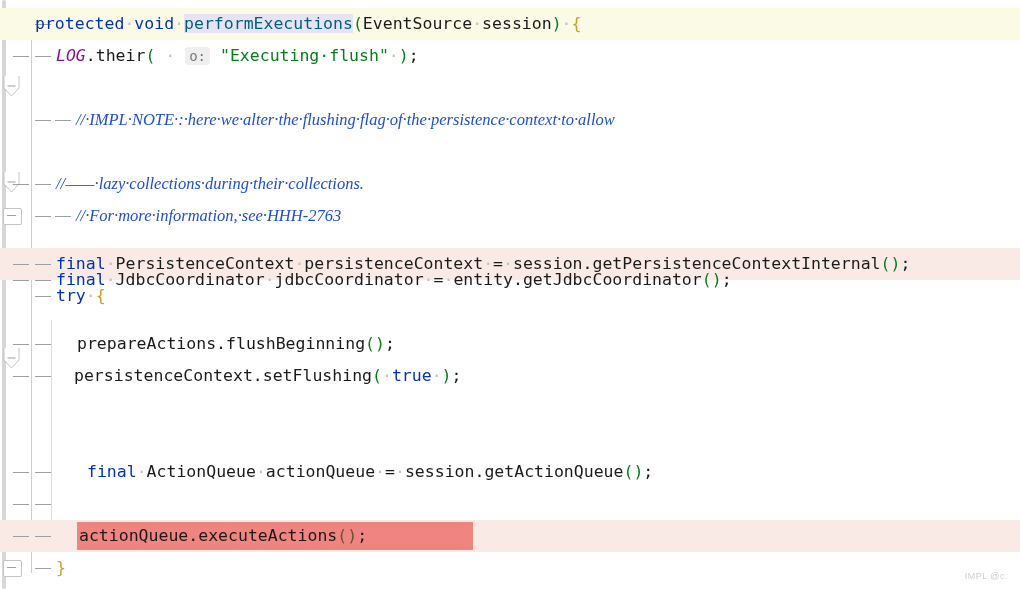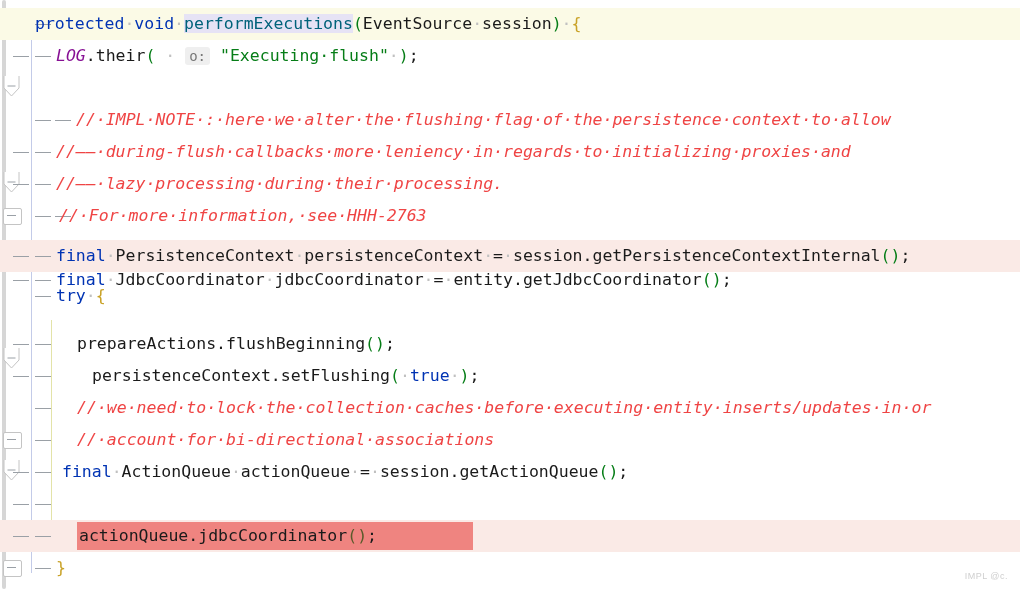--- a/index.html
+++ b/index.html
@@ -56,21 +56,21 @@
   }
   
   .kw{color:#0033b3;}
   .type{color:#1a1a1a;}
   .plain{color:#1a1a1a;}
   .method-decl{color:#00627a;background:#e6e3f5;}
   .static-fld{color:#871094;font-style:italic;}
   .str{color:#067d17;}
   .paren{color:#067d17;}
   .brace{color:#c9a227;}
-  .comment{color:#ef4444;font-style:italic;}
+  .comment{color:#1d4ed8;font-style:italic;font-family:Liberation Serif, serif;}
   .hint{
     color:#777777;background:#efefef;border-radius:3px;padding:1px 4px;font-size:14px;
   }
   .dot{color:#c0c0c0;}
   
   .watermark{
     position:absolute;right:12px;bottom:8px;font-family:"Liberation Sans",sans-serif;
     font-size:9px;color:#cfcfcf;letter-spacing:.5px;
   }
 </style>
@@ -111,40 +111,35 @@
       <svg width="17" height="24" viewBox="0 0 17 24">
         <path d="M1 0 L1 12 L8.5 20 L16 12 L16 0" fill="#ffffff" stroke="#c4c4c4" stroke-width="1"></path>
         <path d="M4.5 10 L12.5 10" stroke="#9aa0a6" stroke-width="1"></path>
       </svg>
     </div>
     <div class="dash d1"></div>
     <div class="dash d2"></div>
     <div class="code comment" style="left:76px">//·IMPL·NOTE·:·here·we·alter·the·flushing·flag·of·the·persistence·context·to·allow</div>
   </div>
 
-  <div class="line" style="top:136px">
-    <div class="dash d0"></div>
-    <div class="dash d1"></div>
-    <div class="code comment" style="left:56px">//——·during-flush·callbacks·more·leniency·in·regards·to·initializing·proxies·and</div>
-  </div>
 
   <div class="line" style="top:168px">
     <div class="dash d0"></div>
     <div class="dash d1"></div>
-    <div class="code comment" style="left:56px">//——·lazy·processing·during·their·processing.</div>
+    <div class="code comment" style="left:56px">//——·lazy·collections·during·their·collections.</div>
   </div>
 
   <div class="line" style="top:200px">
     <div class="fold-box"></div>
     <div class="dash d1"></div>
     <div class="dash d2"></div>
-    <div class="code comment" style="left:59px">//·For·more·information,·see·HHH-2763</div>
-  </div>
-
-  <div class="line" style="top:240px">
+    <div class="code comment" style="left:76px">//·For·more·information,·see·HHH-2763</div>
+  </div>
+
+  <div class="line" style="top:248px">
     <div class="bg bg-pink"></div>
     <div class="dash d0"></div>
     <div class="dash d1"></div>
     <div class="code" style="left:56px"><span class="kw">final</span><span class="dot">·</span><span class="type">PersistenceContext</span><span class="dot">·</span><span class="plain">persistenceContext</span><span class="dot">·</span><span class="plain">=</span><span class="dot">·</span><span class="plain">session.getPersistenceContextInternal</span><span class="paren">()</span><span class="plain">;</span></div>
   </div>
 
   <div class="line" style="top:264px">
     <div class="dash d0"></div>
     <div class="dash d1"></div>
     <div class="code" style="left:56px"><span class="kw">final</span><span class="dot">·</span><span class="type">JdbcCoordinator</span><span class="dot">·</span><span class="plain">jdbcCoordinator</span><span class="dot">·</span><span class="plain">=</span><span class="dot">·</span><span class="plain">entity.getJdbcCoordinator</span><span class="paren">()</span><span class="plain">;</span></div>
@@ -163,57 +158,42 @@
 
   <div class="line" style="top:328px">
     <div class="dash d0"></div>
     <div class="dash d1"></div>
     <div class="code" style="left:77px"><span class="plain">prepareActions.flushBeginning</span><span class="paren">()</span><span class="plain">;</span></div>
   </div>
 
   <div class="line" style="top:360px">
     <div class="dash d0"></div>
     <div class="dash d1"></div>
-    <div class="code" style="left:92px"><span class="plain">persistenceContext.setFlushing</span><span class="paren">(</span><span class="dot">·</span><span class="kw">true</span><span class="dot">·</span><span class="paren">)</span><span class="plain">;</span></div>
-  </div>
-
-  <div class="line" style="top:392px">
-    <div class="fold-arrow">
-      <svg width="17" height="24" viewBox="0 0 17 24">
-        <path d="M1 0 L1 12 L8.5 20 L16 12 L16 0" fill="#ffffff" stroke="#c4c4c4" stroke-width="1"></path>
-        <path d="M4.5 10 L12.5 10" stroke="#9aa0a6" stroke-width="1"></path>
-      </svg>
-    </div>
-    <div class="dash d1"></div>
-    <div class="code comment" style="left:77px">//·we·need·to·lock·the·collection·caches·before·executing·entity·inserts/updates·in·or</div>
-  </div>
-
-  <div class="line" style="top:424px">
-    <div class="fold-box"></div>
-    <div class="dash d1"></div>
-    <div class="code comment" style="left:77px">//·account·for·bi-directional·associations</div>
-  </div>
+    <div class="code" style="left:74px"><span class="plain">persistenceContext.setFlushing</span><span class="paren">(</span><span class="dot">·</span><span class="kw">true</span><span class="dot">·</span><span class="paren">)</span><span class="plain">;</span></div>
+  </div>
+
+
 
   <div class="line" style="top:456px">
     <div class="dash d0"></div>
     <div class="dash d1"></div>
-    <div class="code" style="left:62px"><span class="kw">final</span><span class="dot">·</span><span class="type">ActionQueue</span><span class="dot">·</span><span class="plain">actionQueue</span><span class="dot">·</span><span class="plain">=</span><span class="dot">·</span><span class="plain">session.getActionQueue</span><span class="paren">()</span><span class="plain">;</span></div>
+    <div class="code" style="left:87px"><span class="kw">final</span><span class="dot">·</span><span class="type">ActionQueue</span><span class="dot">·</span><span class="plain">actionQueue</span><span class="dot">·</span><span class="plain">=</span><span class="dot">·</span><span class="plain">session.getActionQueue</span><span class="paren">()</span><span class="plain">;</span></div>
   </div>
 
   <div class="line" style="top:488px">
     <div class="dash d0"></div>
     <div class="dash d1"></div>
   </div>
 
   <div class="line" style="top:520px">
     <div class="bg bg-pink"></div>
     <div class="dash d0"></div>
     <div class="dash d1"></div>
     <div style="position:absolute;left:77px;top:2px;width:396px;height:28px;background:#ef8480;"></div>
-    <div class="code" style="left:79px"><span class="plain">actionQueue.jdbcCoordinator</span><span style="color:#5a5a2a">()</span><span class="plain">;</span></div>
+    <div class="code" style="left:79px"><span class="plain">actionQueue.executeActions</span><span style="color:#5a5a2a">()</span><span class="plain">;</span></div>
   </div>
 
   <div class="line" style="top:552px">
     <div class="fold-box"></div>
     <div class="dash d1"></div>
     <div class="code" style="left:56px"><span class="brace">}</span></div>
   </div>
 
   <div class="watermark">IMPL @c.</div>
 </div>

